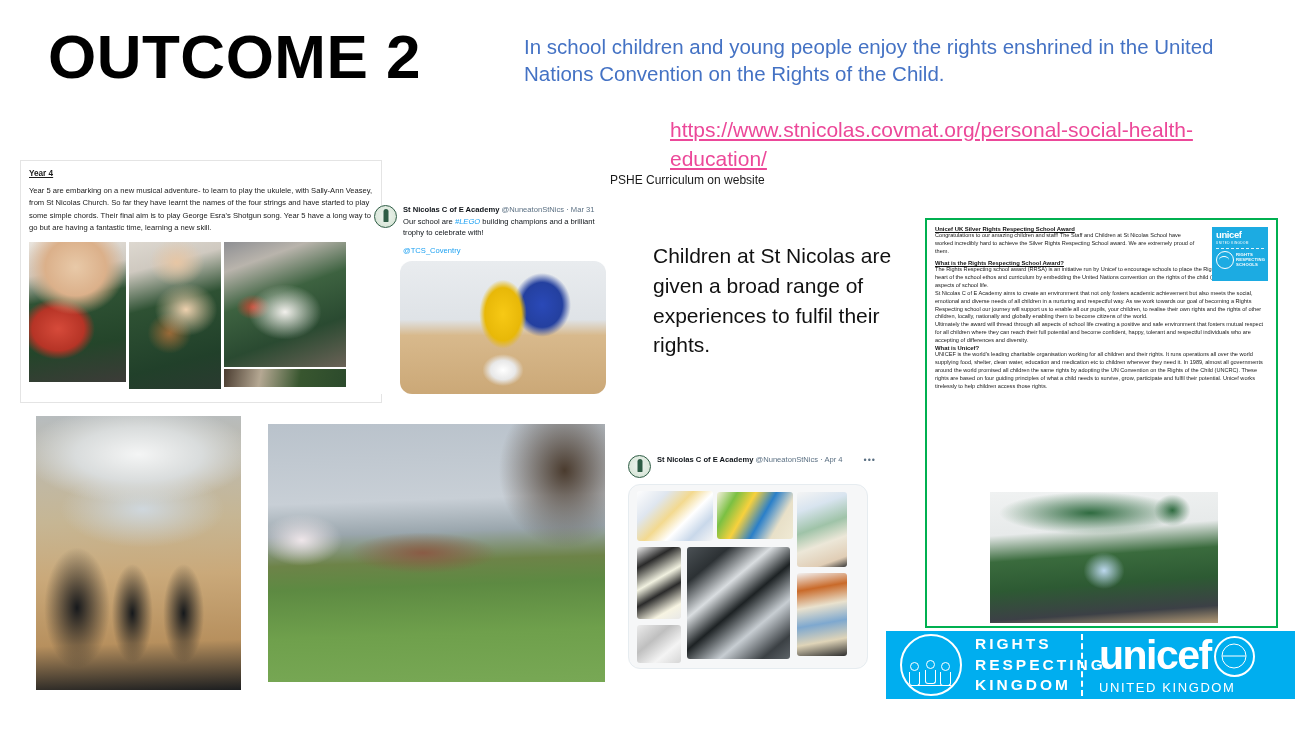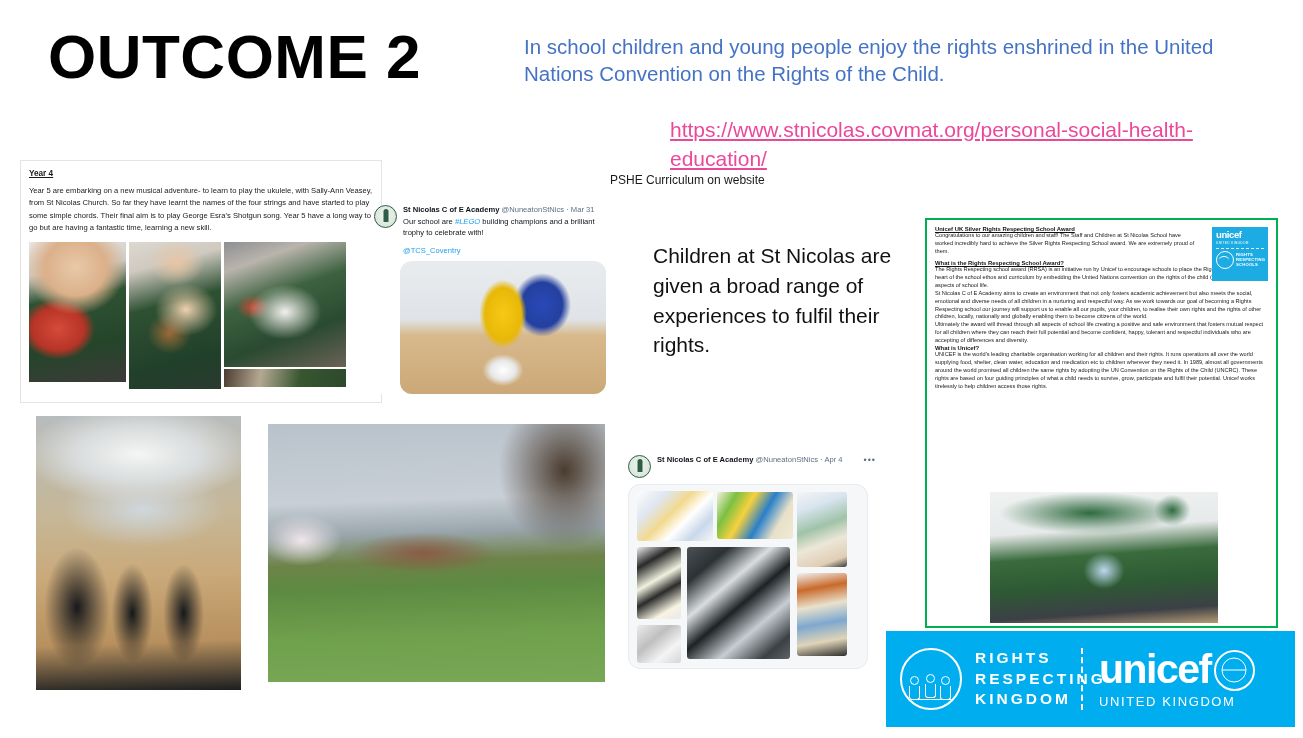--- a/index.html
+++ b/index.html
@@ -185,21 +185,21 @@
     border-radius: 50% 50% 0 0;
   }
   #welcome-photo {
     position: absolute; left: 63px; top: 272px;
     width: 228px; height: 131px;
   }
 
   
   #rrs-banner {
     left: 886px; top: 631px;
-    width: 409px; height: 96px;
+    width: 409px; height: 68px;
     background: #00AEEF;
     display: flex; align-items: center;
     color: #fff;
   }
   #rrs-left {
     display: flex; align-items: center; gap: 13px;
     padding-left: 14px; width: 193px; box-sizing: border-box;
   }
   #rrs-circle {
     width: 58px; height: 58px; border-radius: 50%;

